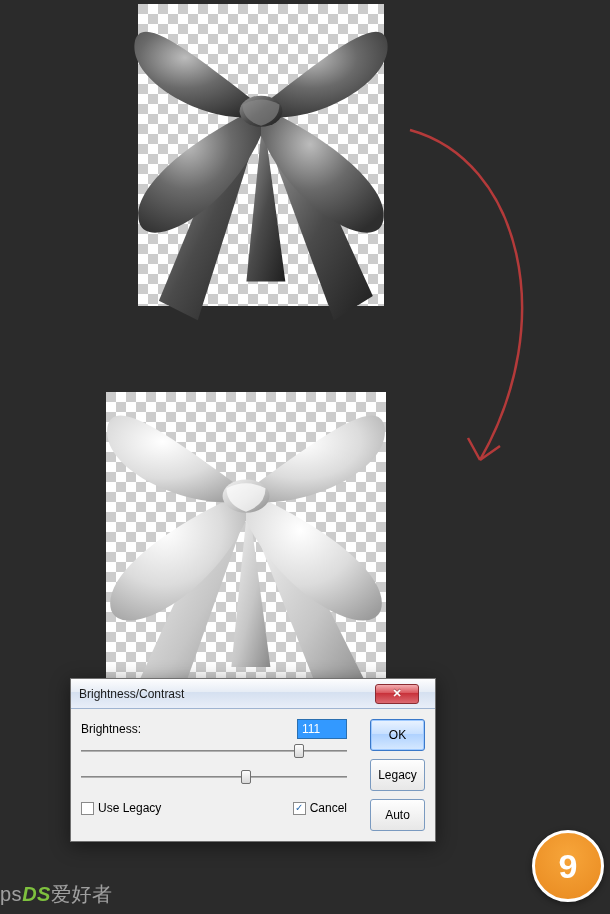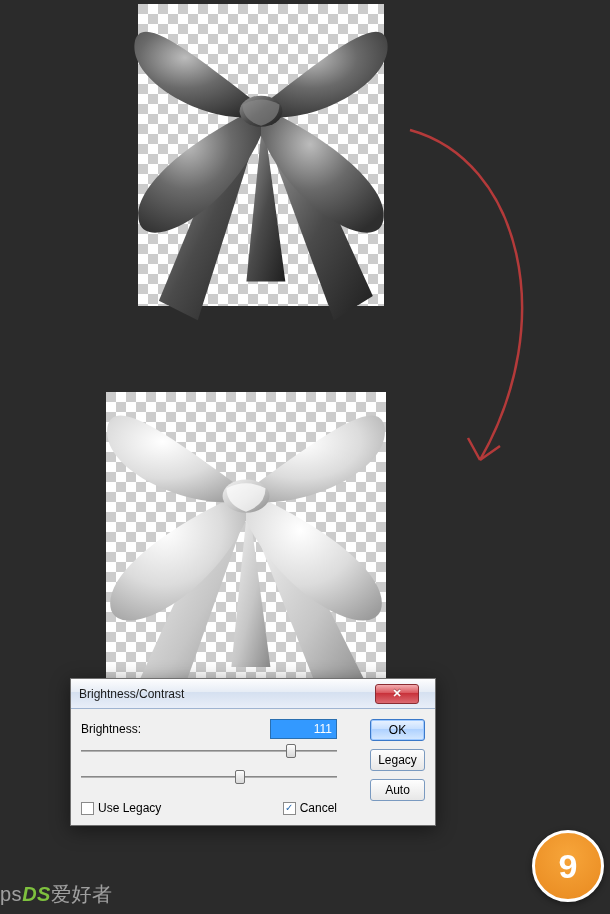--- a/index.html
+++ b/index.html
@@ -58,34 +58,33 @@
     background: linear-gradient(#f3aeb1, #d9545b 45%, #c8313a 46%, #dc6a71);
     border: 1px solid #8a2c32;
     color: #fff;
     display: flex; align-items: center; justify-content: center;
     font-size: 11px; font-weight: bold;
     text-shadow: 0 -1px 0 rgba(0,0,0,.3);
   }
   .dialog-body {
     display: flex;
     padding: 10px 10px 10px 10px;
-    gap: 10px;
   }
   .controls { flex: 1; }
   .row {
     display: flex;
     align-items: center;
     margin-bottom: 2px;
   }
   .row .lbl { flex: 1; color: #000; }
   .num-input {
-    width: 67px; height: 20px;
+    width: 50px; height: 20px;
     border: 1px solid #7a9ac0;
     background: #fff;
-    text-align: right;
+    text-align: left;
     padding: 1px 4px;
     font-size: 12px;
   }
   .num-input.highlight {
     background: #3399ff;
     color: #fff;
     border: 1px solid #2a6fb0;
   }
   .slider {
     position: relative;
@@ -119,21 +118,21 @@
     border: 1px solid #8a8a8a;
     background: #fff;
     display: inline-flex; align-items: center; justify-content: center;
     font-size: 10px; color: #2b6cb0; line-height: 1;
   }
   .btn-col {
     width: 78px;
     display: flex; flex-direction: column; gap: 8px;
   }
   .btn {
-    height: 22px;
+    height: 32px;
     border: 1px solid #7a9ac0;
     border-radius: 3px;
     background: linear-gradient(#fefefe,#e7e7e7);
     display: flex; align-items: center; justify-content: center;
     color: #000;
     margin-left: 23px;
   }
   .btn.primary {
     background: linear-gradient(#eaf3ff,#c8e0ff 45%,#aed1ff 46%,#d6e9ff);
     border: 1px solid #3a78c9;

